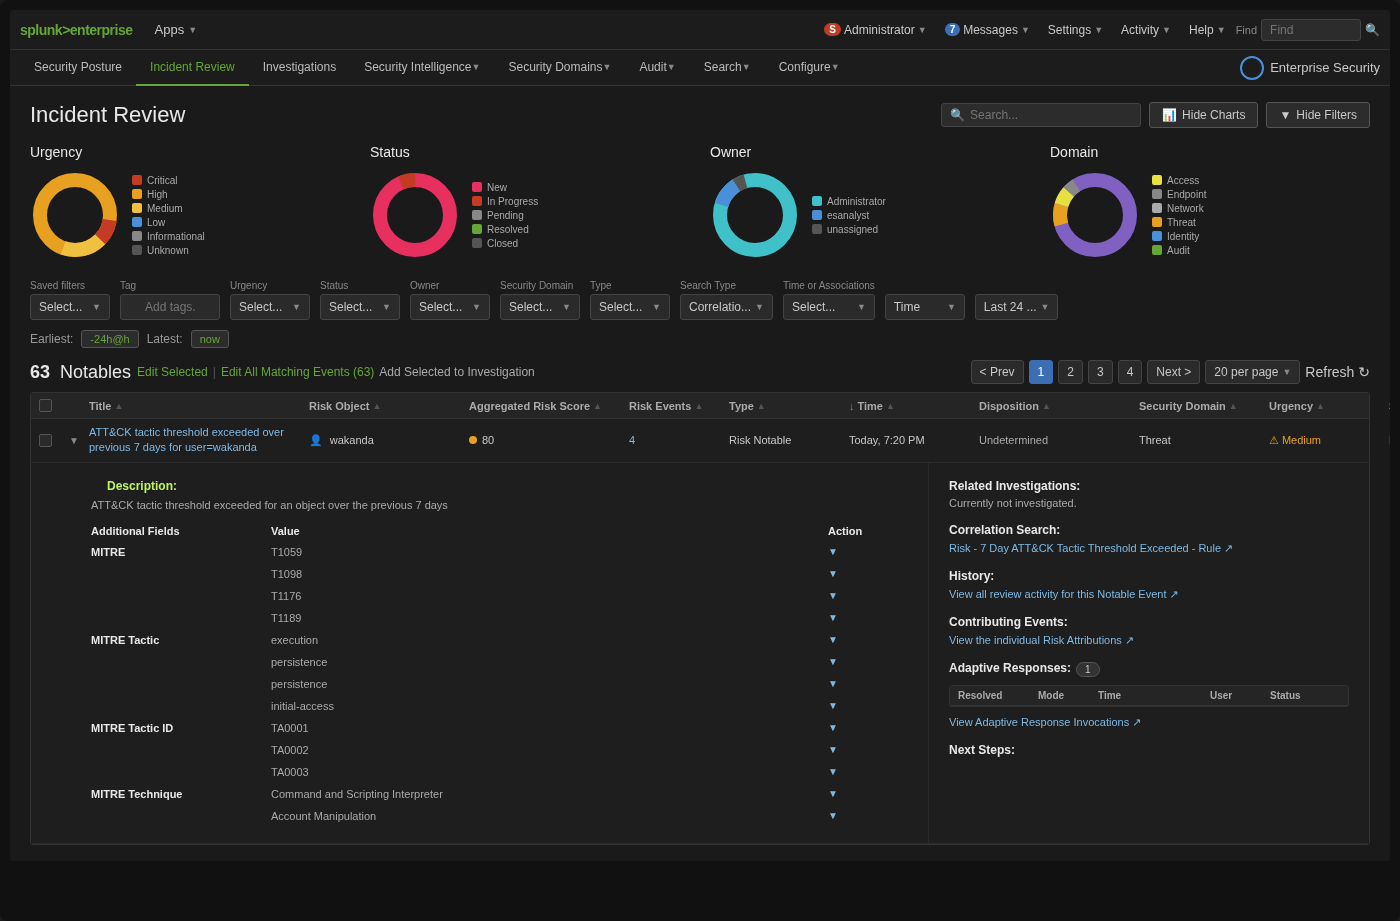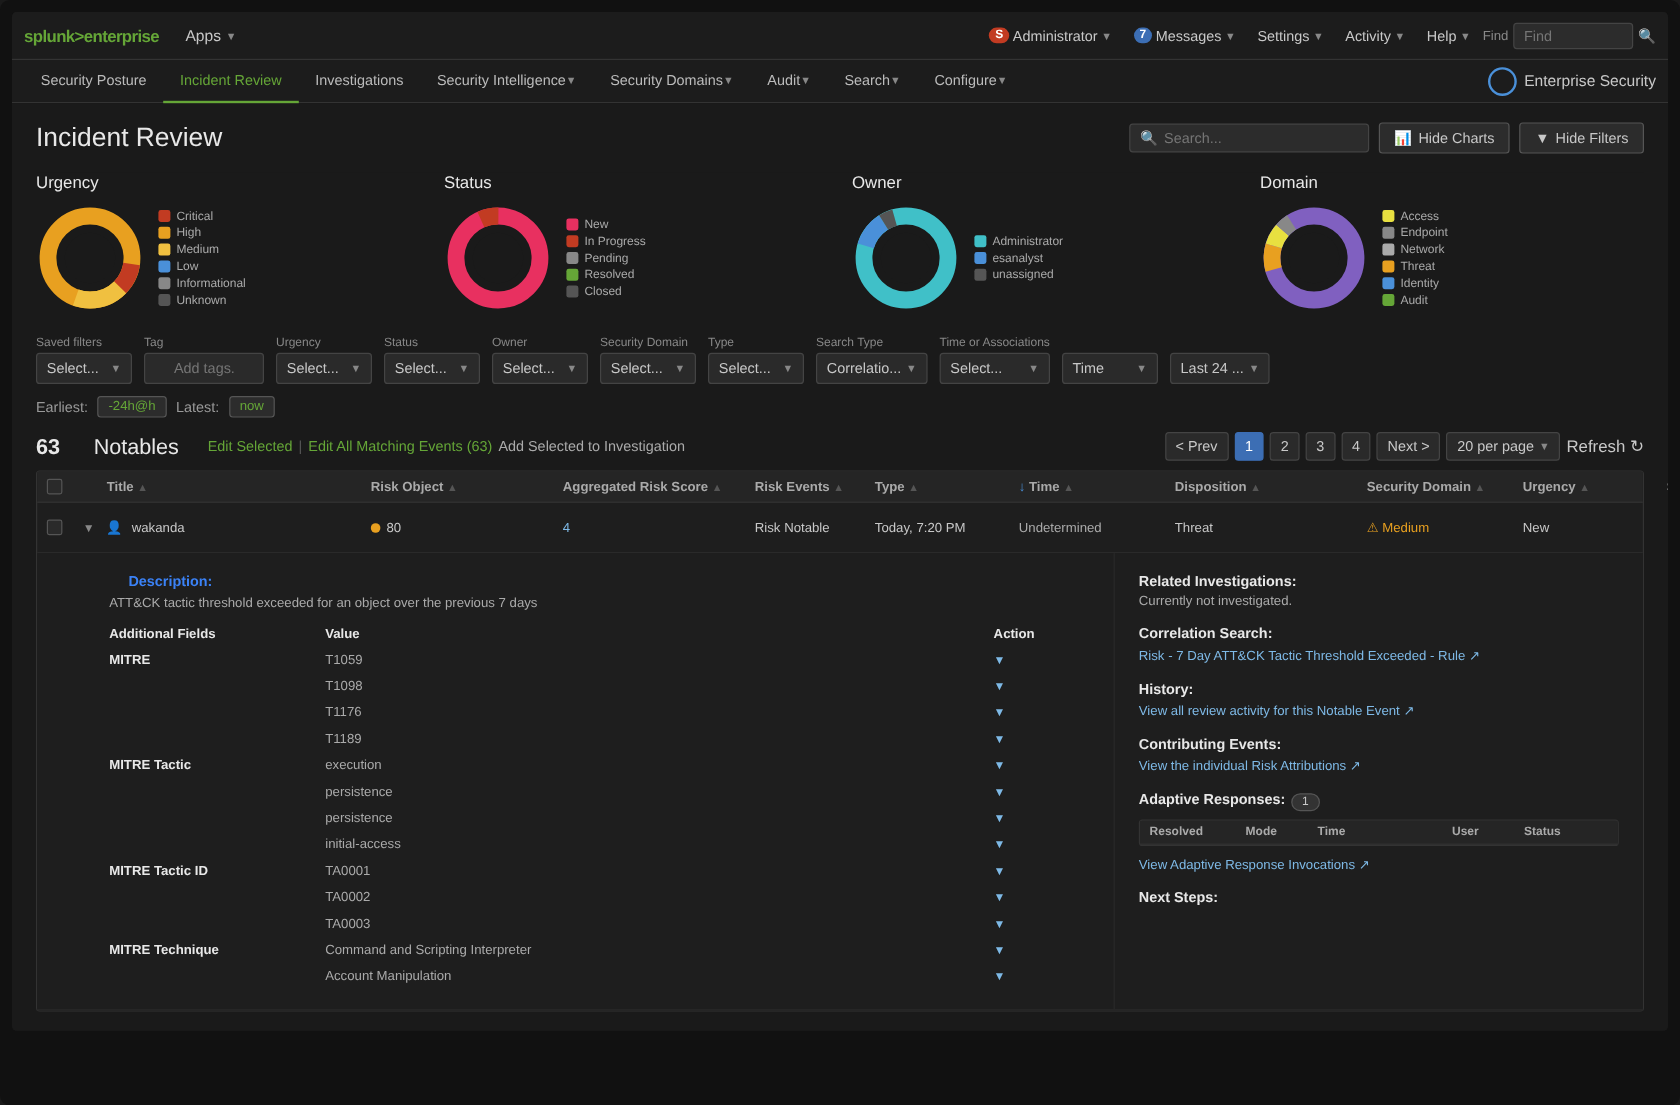--- a/index.html
+++ b/index.html
@@ -288,21 +288,21 @@
       padding: 2px 8px;
       border-radius: 3px;
       font-size: 11px;
     }
 
     
     .notables-header {
       display: flex;
       align-items: center;
       margin-bottom: 8px;
-      gap: 24px;
+      gap: 6px;
     }
     .notables-count {
       color: #e8e8e8;
       font-size: 18px;
       font-weight: bold;
     }
     .notables-actions {
       display: flex;
       align-items: flex-start;
       gap: 5px;
@@ -427,21 +427,21 @@
     .expanded-left {
       flex: 1;
       padding: 16px 20px 16px 60px;
       border-right: 1px solid #2a2a2a;
     }
     .expanded-right {
       width: 440px;
       padding: 16px 20px;
     }
     .expanded-section-title {
-      color: #3b82f6;
+      color: #bef264;
       font-size: 12px;
       font-weight: bold;
       margin-bottom: 6px;
       padding-left: 16px;
     }
     .expanded-desc {
       color: #aaa;
       font-size: 11px;
       margin-bottom: 14px;
     }
@@ -1005,20 +1005,21 @@
           </div>
         </div>
 
         <div class="table-row-main">
           <div class="td">
             <div class="checkbox"></div>
           </div>
           <div class="td">
             <span class="expand-icon">▼</span>
           </div>
+          <div class="td title-cell">ATT&amp;CK tactic threshold exceeded over previous 7 days for user=wakanda</div>
           <div class="td">
             <span style="color:#888;margin-right:4px;">👤</span>
             <span>wakanda</span>
           </div>
           <div class="td">
             <div class="risk-score">
               <div class="risk-dot"></div>
               <span>80</span>
             </div>
           </div>

